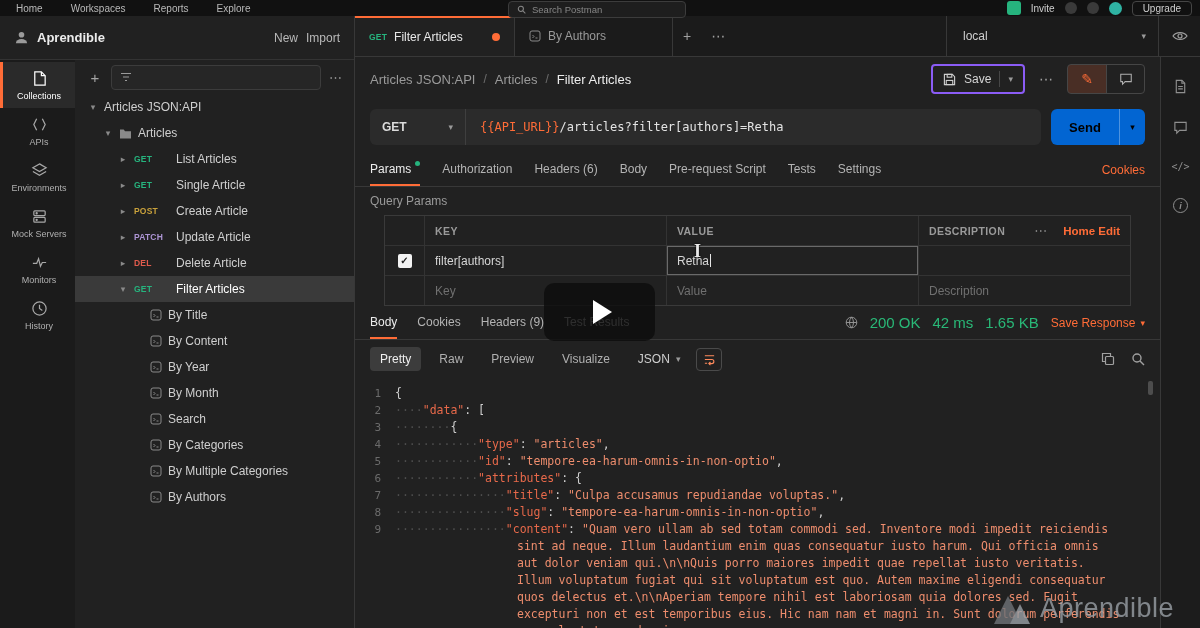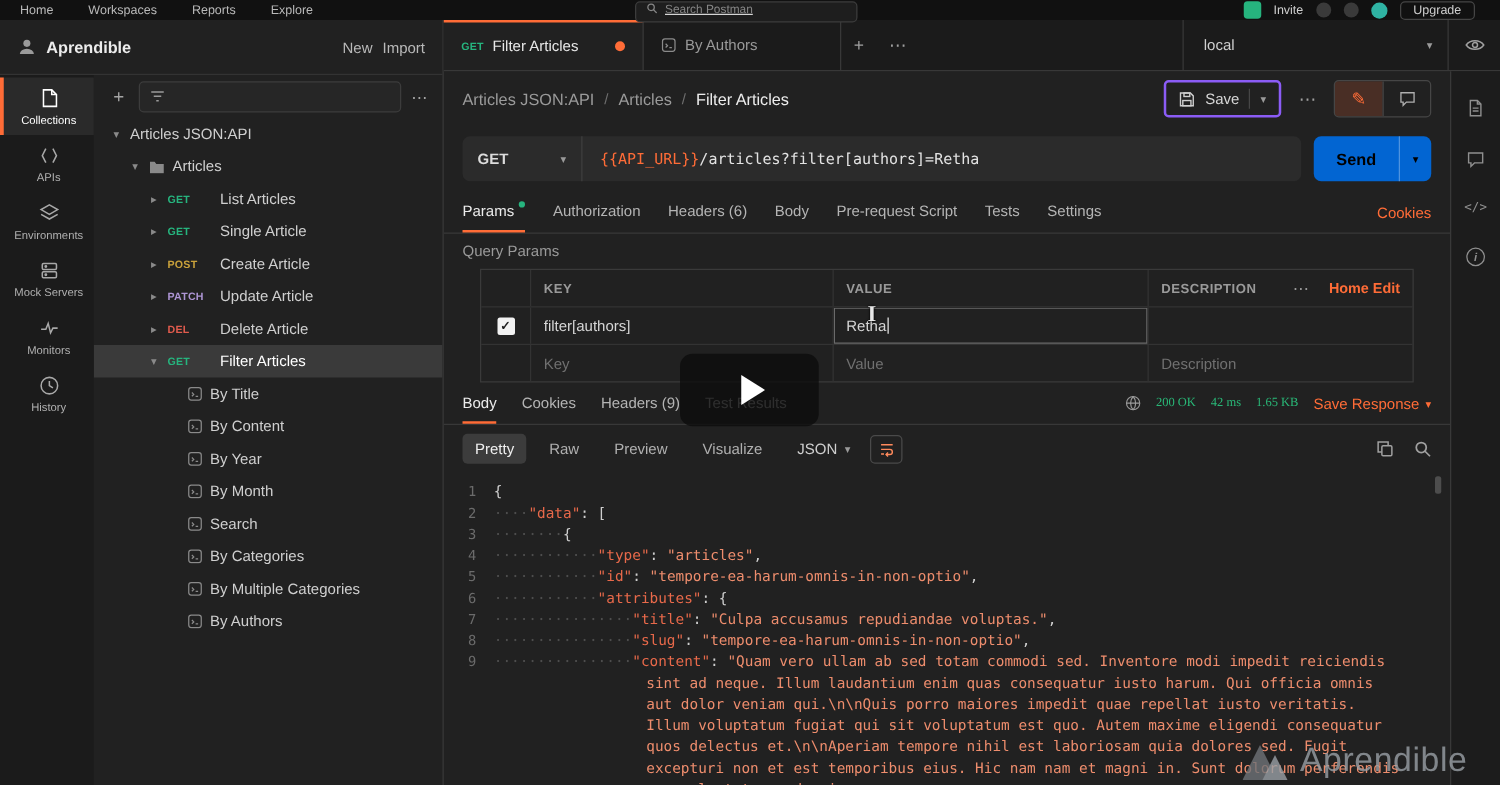--- a/index.html
+++ b/index.html
@@ -8,23 +8,23 @@
     position:relative; background:#212121; color:#d6d6d6;
     font-family:"Liberation Sans", sans-serif; font-size:12px;
   }
   .mono { font-family:"DejaVu Sans Mono", monospace; }
 
   
   .topbar { position:absolute; left:0; top:0; width:1200px; height:16px; background:#111;
     display:flex; align-items:center; gap:28px; padding:0 16px; z-index:5; }
   .topbar .nav-item { font-size:10px; color:#b9b9b9; white-space:nowrap; }
   .tb-search { position:absolute; left:508px; top:1px; width:178px; height:17px; background:#1e1e1e;
-    border:1px solid #3c3c3c; border-radius:4px; display:flex; align-items:flex-start; gap:6px; padding:0 8px;text-decoration:underline; }
+    border:1px solid #3c3c3c; border-radius:4px; display:flex; align-items:center; gap:6px; padding:0 8px; }
   .tb-search span { font-size:9.5px; color:#868686; }
-  .tb-right { position:absolute; right:20px; top:0; height:16px; display:flex; align-items:center; gap:10px; }
+  .tb-right { position:absolute; right:8px; top:0; height:16px; display:flex; align-items:center; gap:10px; }
   .tb-sync { width:14px; height:14px; border-radius:3px; background:#26b47e; }
   .tb-invite { font-size:10px; color:#cfcfcf; }
   .tb-circ { width:12px; height:12px; border-radius:50%; background:#3a3a3a; }
   .tb-avatar { width:13px; height:13px; border-radius:50%; background:#2fb3a3; }
   .tb-upgrade { font-size:10px; color:#cfcfcf; border:1px solid #454545; border-radius:4px; padding:0 10px; height:15px; line-height:14px; }
 
   
   .sidebar { position:absolute; left:0; top:16px; width:355px; bottom:0; background:#212121;
     border-right:1px solid #383838; display:flex; flex-direction:column; }
   .ws-header { height:44px; display:flex; align-items:center; gap:8px; padding:0 14px; border-bottom:1px solid #333; }
@@ -125,21 +125,21 @@
   .bulk-more { color:#9a9a9a; font-size:13px; font-weight:400; letter-spacing:0; }
   .bulk-edit { color:#ff6c37; font-size:11.5px; font-weight:600; letter-spacing:0; }
   .checkbox { width:14px; height:14px; background:#f2f2f2; border-radius:2px; display:flex; align-items:center;
     justify-content:center; font-size:10px; color:#1c1c1c; font-weight:700; margin:0 auto; }
   .vcell-focus { box-shadow:inset 0 0 0 1px #6a6a6a; }
   .caret { display:inline-block; width:1px; height:13px; background:#e6e6e6; margin-left:1px; vertical-align:middle; }
   .ph { color:#707070; }
 
   .resp-bar { height:34px; display:flex; align-items:stretch; gap:20px; padding:0 15px; border-bottom:1px solid #383838; }
   .resp-meta { margin-left:auto; display:flex; align-items:center; gap:12px; }
-  .stat { font-size:10px; color:#29b877;font-family:Liberation Serif, serif; }
+  .stat { font-size:15px; color:#29b877; }
   .save-resp { font-size:12px; color:#ff6c37; display:flex; align-items:center; gap:5px; }
 
   .resp-toolbar { height:38px; display:flex; align-items:center; gap:8px; padding:0 15px; }
   .vtab { font-size:12px; color:#b0b0b0; padding:5px 10px; border-radius:4px; }
   .vtab.active { background:#3c3c3c; color:#f0f0f0; }
   .json-dd { display:flex; align-items:center; gap:6px; margin-left:10px; font-size:12px; color:#cfcfcf; }
   .wrap-box { width:26px; height:23px; border:1px solid #4a4a4a; border-radius:4px; margin-left:8px;
     display:flex; align-items:center; justify-content:center; }
   .rt-right { margin-left:auto; display:flex; align-items:center; gap:16px; }
 

